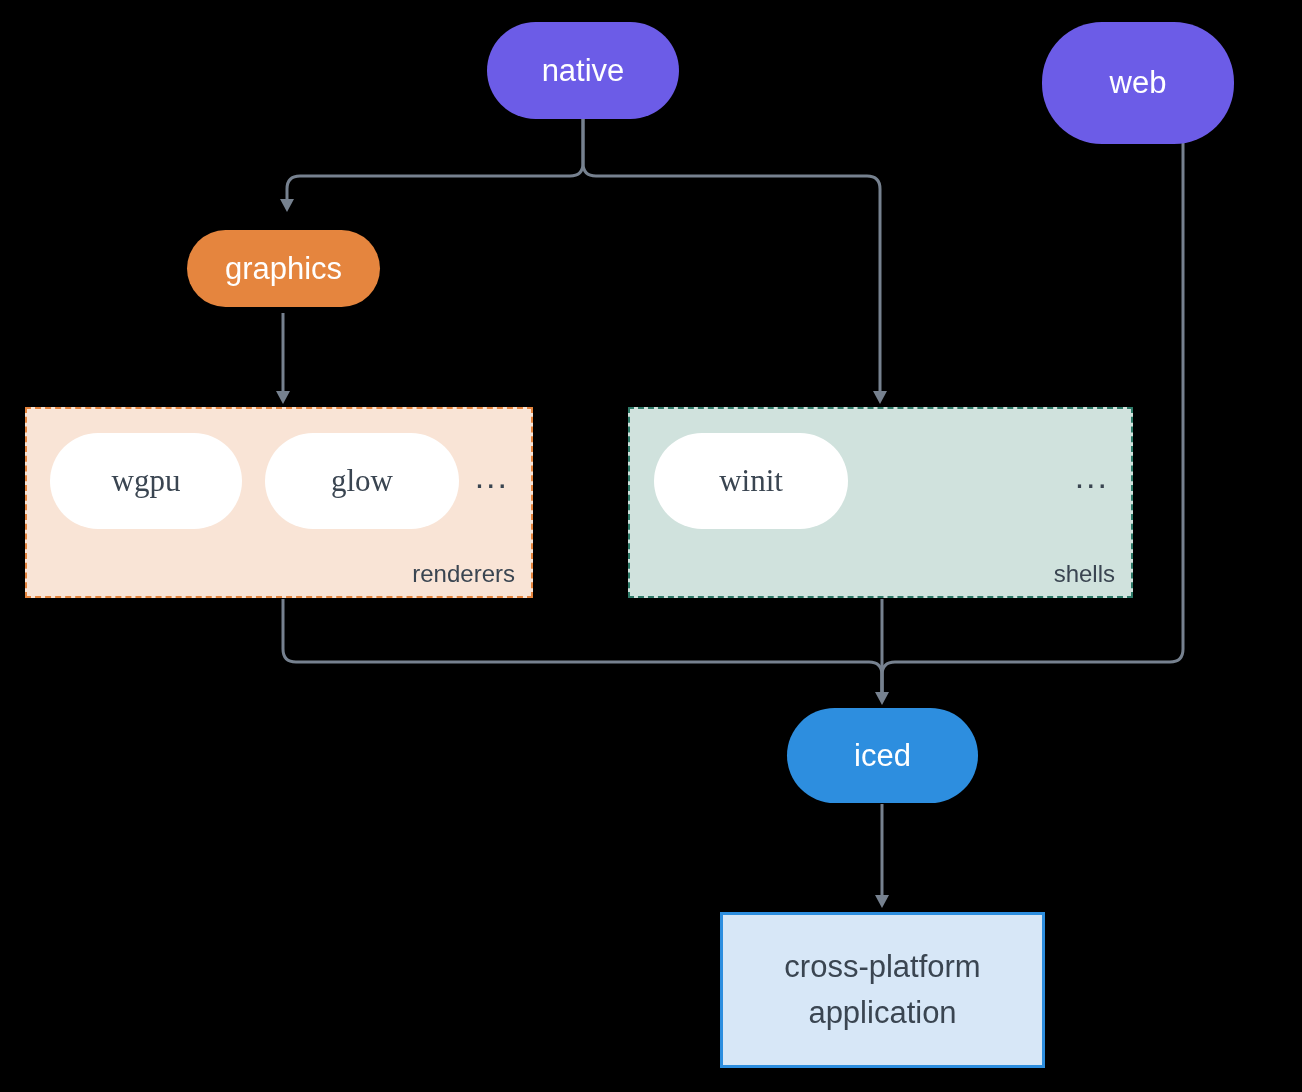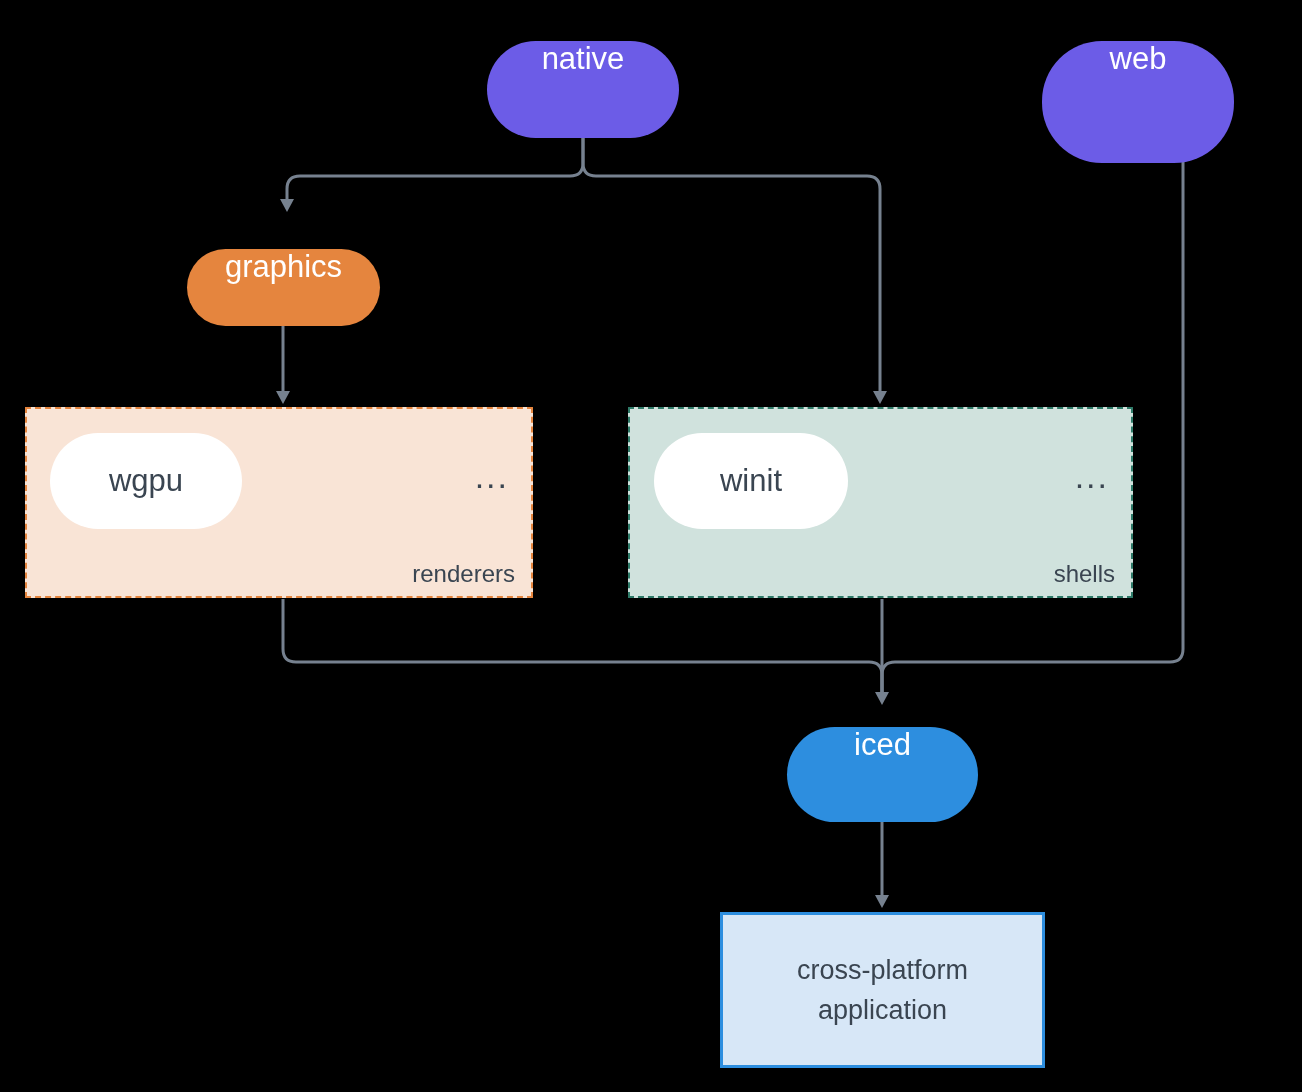--- a/index.html
+++ b/index.html
@@ -9,23 +9,23 @@
     background: var(--background, #000);
     font-family:"Liberation Sans", sans-serif;
     overflow:hidden;
   }
   svg.edges { position:absolute; left:0; top:0; z-index:0; }
   .edge { stroke: var(--line); stroke-width:3; fill:none; }
   .arrowhead { fill: var(--line); stroke:none; }
 
   .pill {
     position:absolute; z-index:1;
-    display:flex; align-items:flex-start; justify-content:center;
+    display:flex; align-items:center; justify-content:center;
     border-radius:60px;
-    font-size:31px; color: var(--white); margin-top: 19px;
+    font-size:31px; color: var(--white);
   }
   .pill-native { left:487px; top:22px; width:192px; height:97px; background:var(--purple); }
   .pill-web    { left:1042px; top:22px; width:192px; height:122px; background:var(--purple); }
   .pill-graphics { left:187px; top:230px; width:193px; height:77px; background:var(--orange); }
   .pill-iced   { left:787px; top:708px; width:191px; height:95px; background:var(--blue); }
 
   .group {
     position:absolute; z-index:1;
   }
   .group-renderers {
@@ -33,42 +33,42 @@
     background: var(--peach); border:2px dashed var(--orange);
   }
   .group-shells {
     left:628px; top:407px; width:505px; height:191px;
     background: var(--sage); border:2px dashed var(--teal);text-align:right;
   }
   .inner-pill {
     position:absolute;
     display:flex; align-items:center; justify-content:center;
     background: var(--white); border-radius:60px;
-    font-size:31px; color: var(--dark);
+    font-size:31px; color: var(--dark); font-family: Liberation Serif, serif;
   }
   .group-renderers .inner-pill.p0 { left:23px;  top:24px; width:192px; height:96px; }
   .group-renderers .inner-pill.p1 { left:238px; top:24px; width:194px; height:96px; }
   .group-shells    .inner-pill.p0 { left:24px;  top:24px; width:194px; height:96px; }
   .group-shells    .inner-pill.p1 { left:239px; top:24px; width:194px; height:96px; }
   .ellipsis {
     position:absolute; right:22px; top:48px;
     font-size:34px; color: var(--dark); letter-spacing:2px;
   }
   .group-label {
     position:absolute; right:16px; bottom:8px;
     font-size:24px; color: var(--dark);
   }
 
   .app-box {
     position:absolute; z-index:1;
     left:720px; top:912px; width:325px; height:156px;
     background: var(--lightblue); border:3px solid var(--blue);
     display:flex; align-items:center; justify-content:center;
     text-align:center;
-    font-size:27px; line-height:1.5; color: var(--dark);
+    font-size:31px; line-height:1.5; color: var(--dark);
     padding:0 30px;
   }
 </style>
 </head>
 <body>
 
 <svg class="edges" width="1302" height="1092" viewBox="0 0 1302 1092">
   <path class="edge" d="M 583 119 L 583 163 Q 583 176 570 176 L 300 176 Q 287 176 287 189 L 287 200"></path>
   <polygon class="arrowhead" points="280,199 294,199 287,212"></polygon>
   <path class="edge" d="M 583 119 L 583 163 Q 583 176 596 176 L 867 176 Q 880 176 880 189 L 880 392"></path>
@@ -92,20 +92,23 @@
 </div>
 
 <div class="pill pill-graphics">
   <span>graphics</span>
 </div>
 
 <div class="group group-renderers">
   <div class="inner-pill p0">
     <span>wgpu</span>
   </div>
+  <div class="inner-pill p1">
+    <span>glow</span>
+  </div>
   <div class="ellipsis">...</div>
   <div class="group-label">renderers</div>
 </div>
 
 <div class="group group-shells">
   <div class="inner-pill p0">
     <span>winit</span>
   </div>
   <div class="ellipsis">...</div>
   <div class="group-label">shells</div>

